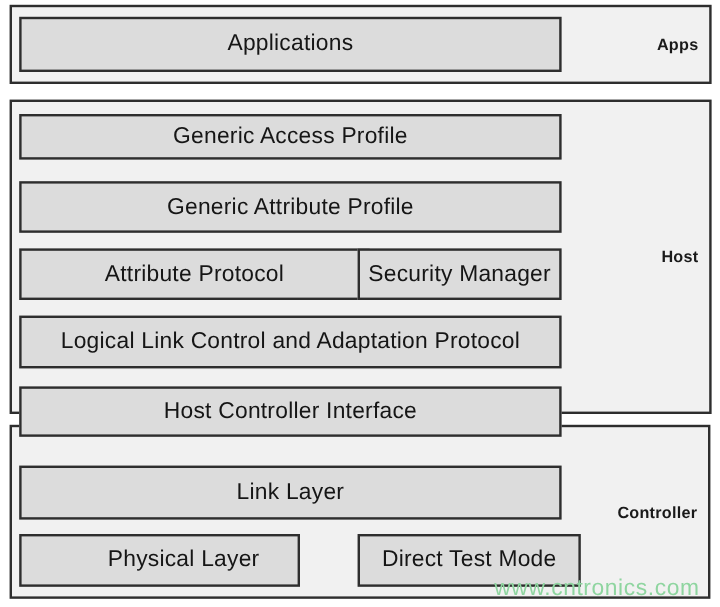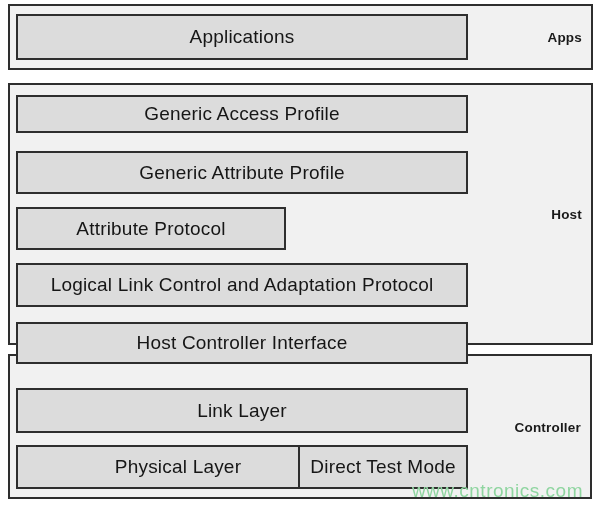--- a/index.html
+++ b/index.html
@@ -74,28 +74,29 @@
   <div class="outer-box" style="left:8px; top:354px; width:584px; height:145px;">
     <div class="section-label">Controller</div>
   </div>
 
   <div class="block" style="left:16px; top:14px; width:452px; height:46px;">Applications</div>
 
   <div class="block" style="left:16px; top:95px; width:452px; height:38px;">Generic Access Profile</div>
 
   <div class="block" style="left:16px; top:151px; width:452px; height:43px;">Generic Attribute Profile</div>
 
-  <div class="block" style="left:16px; top:207px; width:270px; height:43px;">Attribute Protocol</div>
+  <div class="block" style="left:16px; top:207px; width:292px; height:43px;">Attribute Protocol</div>
 
+  <div class="block" style="left:298px; top:207px; width:170px; height:43px;">Security Manager</div>
 
   <div class="block" style="left:16px; top:263px; width:452px; height:44px;">Logical Link Control and Adaptation Protocol</div>
 
   <div class="block" style="left:16px; top:322px; width:452px; height:42px;">Host Controller Interface</div>
 
   <div class="block" style="left:16px; top:388px; width:452px; height:45px;">Link Layer</div>
 
-  <div class="block" style="left:16px; top:445px; width:284px; height:44px;padding-left:40px;">Physical Layer</div>
+  <div class="block" style="left:16px; top:445px; width:234px; height:44px;padding-left:40px;">Physical Layer</div>
 
-  <div class="block" style="left:298px; top:445px; width:170px; height:44px;text-align:center;">Direct Test Mode</div>
+  <div class="block" style="left:298px; top:445px; width:186px; height:44px;text-align:center;">Direct Test Mode</div>
 
   <div class="watermark">www.cntronics.com</div>
 
 </div>
 
 </body></html>

